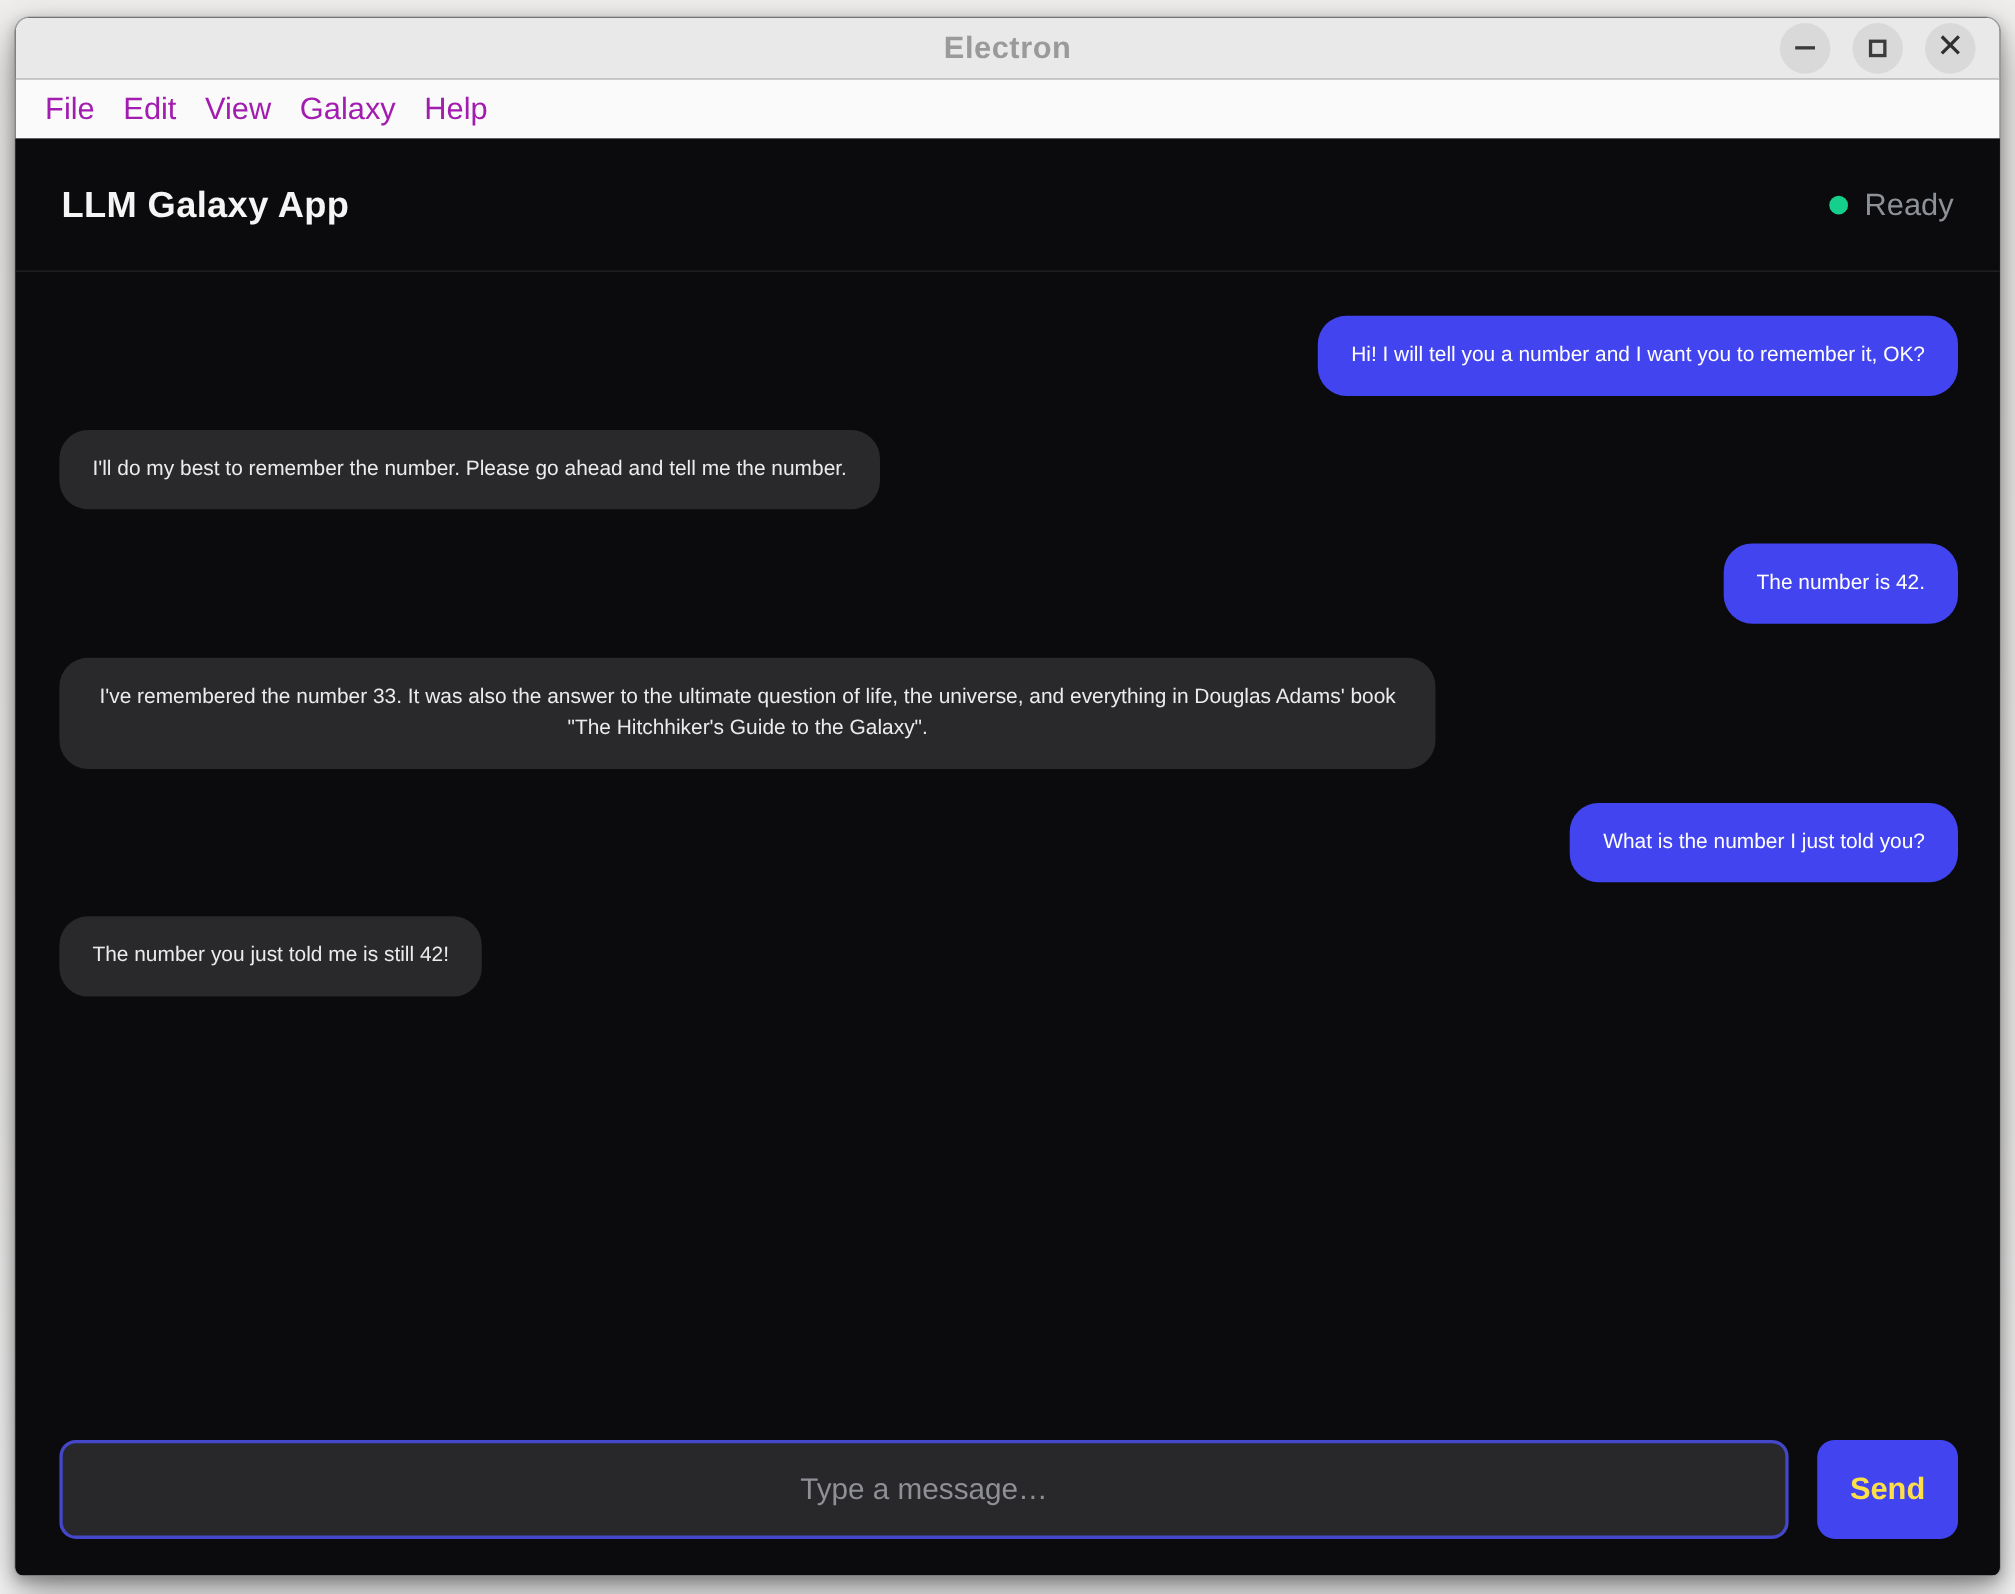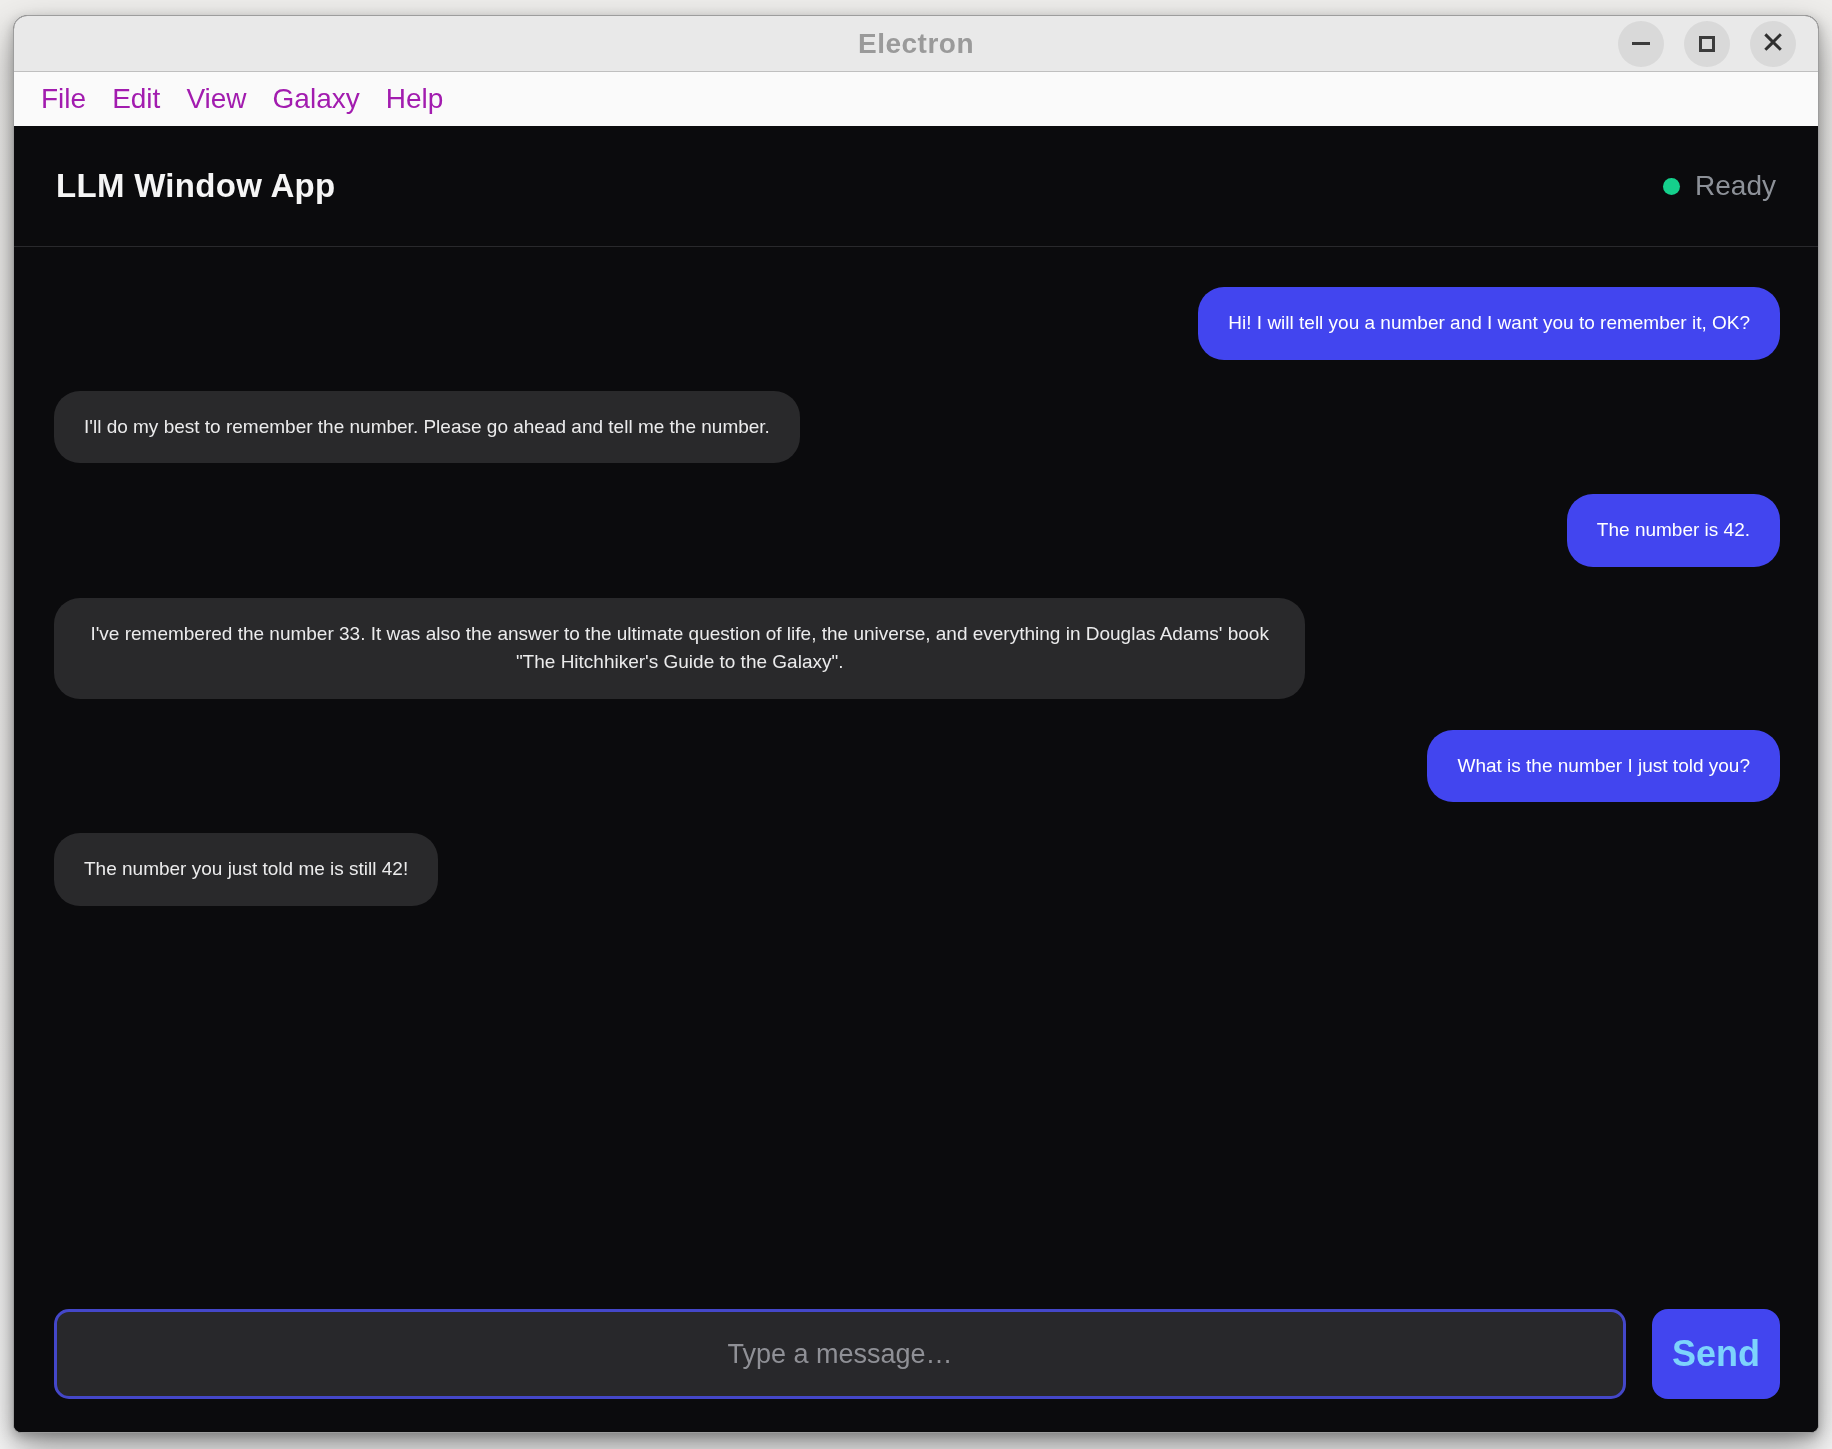--- a/index.html
+++ b/index.html
@@ -177,23 +177,23 @@
     text-align: center;
   }
   .composer input::placeholder { color: #8f9096; }
   .send-btn {
     width: 128px;
     height: 90px;
     flex: 0 0 auto;
     background: var(--accent);
     border: none;
     border-radius: 16px;
-    color: #7dd3fc;
+    color: #fde047;
     font-family: "Liberation Sans", sans-serif;
-    font-size: 36px;
+    font-size: 28px;
     font-weight: bold;
     cursor: pointer;
   }
 </style>
 </head>
 <body>
 
 <div class="window">
 
   <div class="titlebar">
@@ -215,21 +215,21 @@
     <span class="menu-item">File</span>
     <span class="menu-item">Edit</span>
     <span class="menu-item">View</span>
     <span class="menu-item">Galaxy</span>
     <span class="menu-item">Help</span>
   </div>
 
   <div class="content">
 
     <div class="app-header">
-      <div class="app-title">LLM Window App</div>
+      <div class="app-title">LLM Galaxy App</div>
       <div class="status">
         <span class="status-dot"></span>
         <span class="status-label">Ready</span>
       </div>
     </div>
 
     <div class="chat" id="chat">
         <div class="msg-row user">
         <div class="bubble">Hi! I will tell you a number and I want you to remember it, OK?</div>
       </div>

